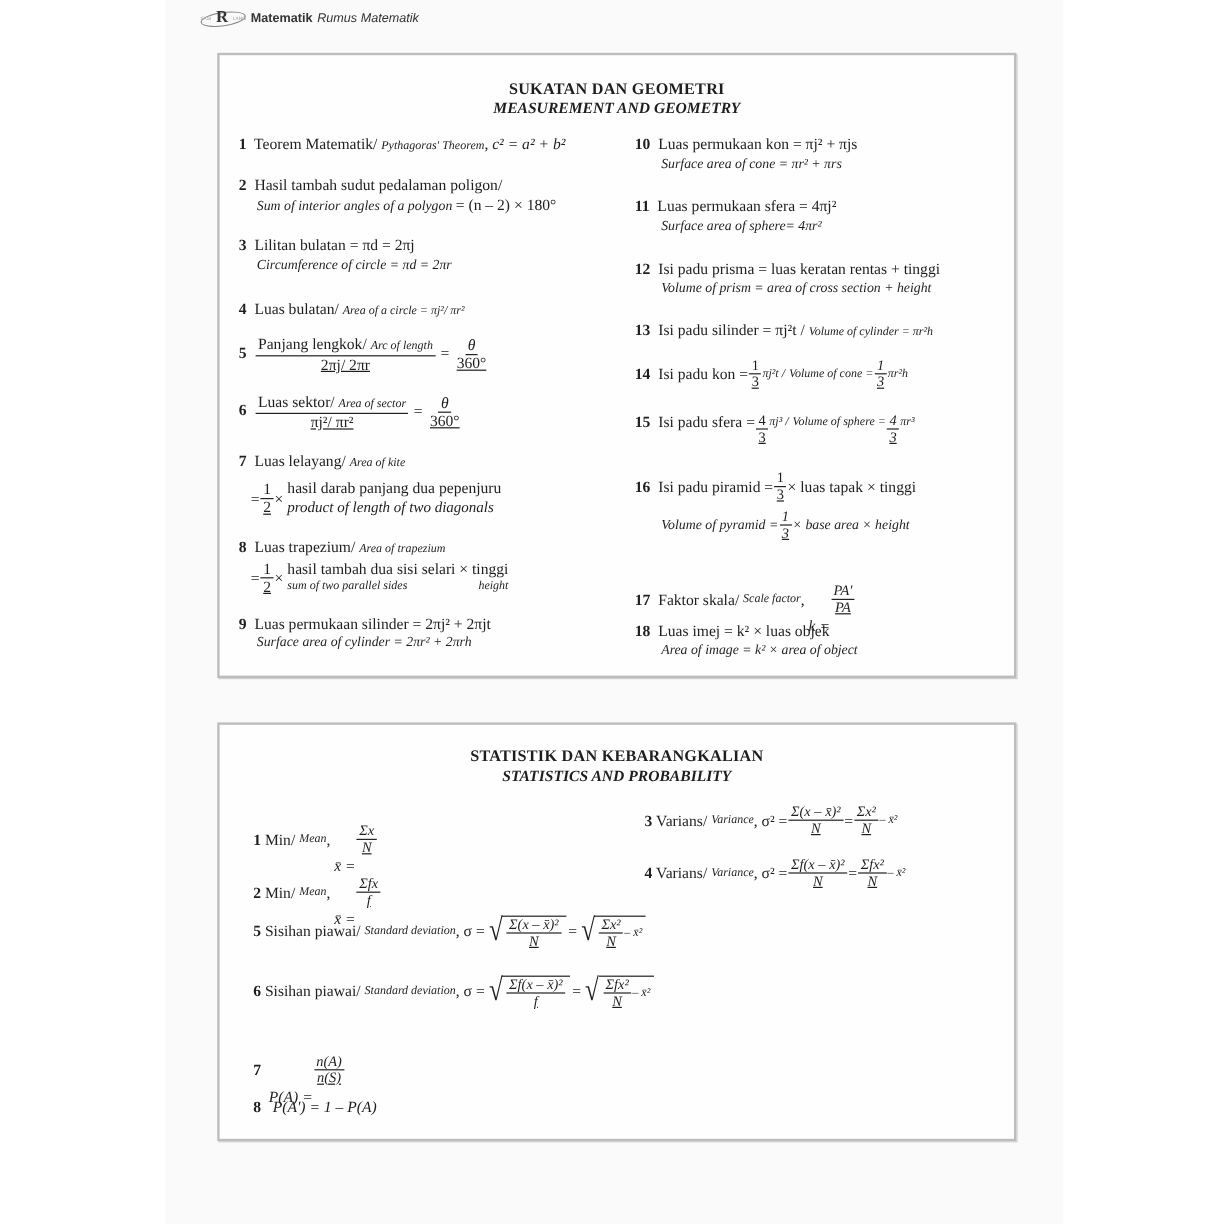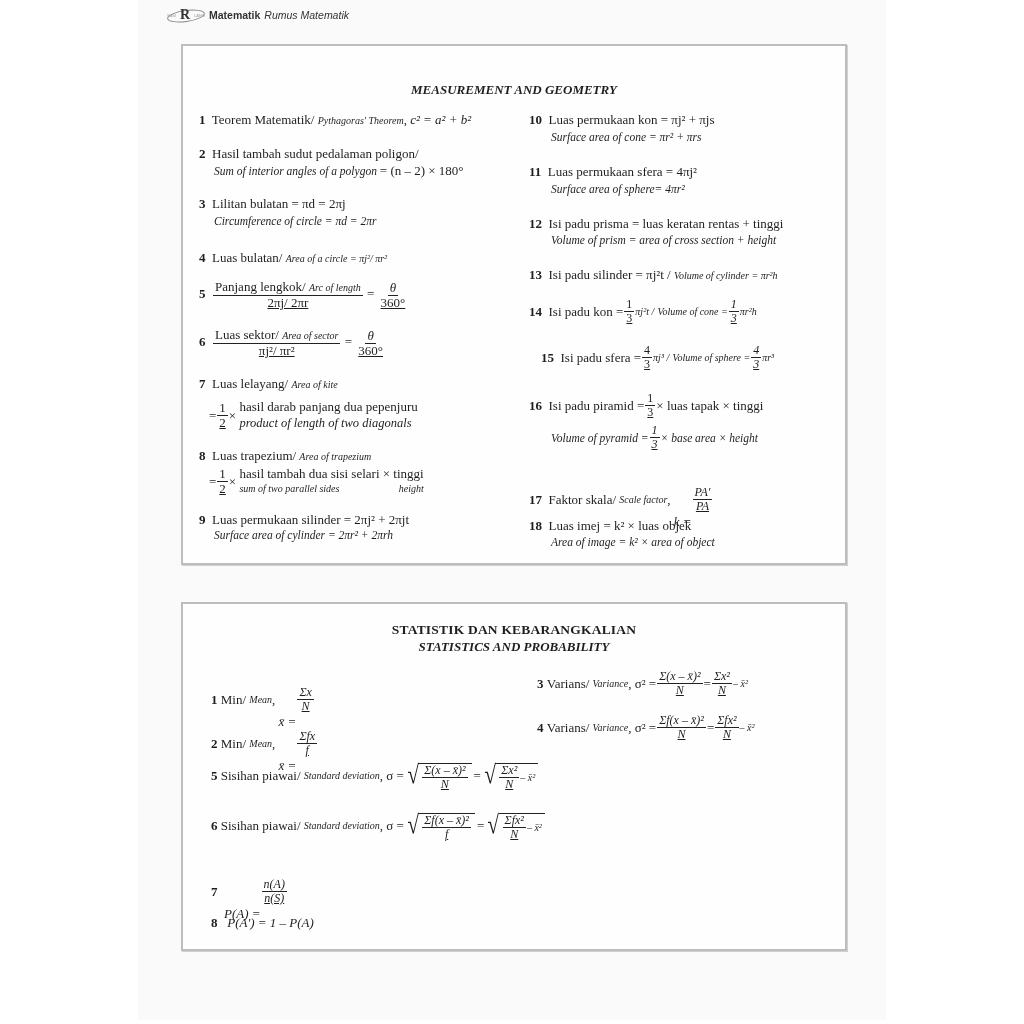--- a/index.html
+++ b/index.html
@@ -64,20 +64,21 @@
     <span class="ring"></span>
     <span class="sm" style="left:2px">SASI</span>
     <span class="r">R</span>
     <span class="sm" style="right:0px">LANG</span>
   </span>
   <span class="brand">Matematik</span>
   <span class="sub">Rumus Matematik</span>
 </div>
 
 <div class="box box1">
+  <div class="title-ms" style="top:20px">SUKATAN DAN GEOMETRI</div>
   <div class="title-en" style="top:36px">MEASUREMENT AND GEOMETRY</div>
 
   <div class="f" style="left:16px; top:66px">
     <span class="n">1</span>&nbsp;
     <span>Teorem Matematik/</span>
     <span class="en">Pythagoras' Theorem</span>,
     <i>c² = a² + b²</i>
   </div>
 
   <div class="f" style="left:16px; top:100px">
@@ -199,21 +200,21 @@
     </span>
     <span class="en">πj²t /</span>&nbsp;
     <span class="en">Volume of cone =</span>
     <span class="frac small en">
       <span class="num">1</span>
       <span class="den">3</span>
     </span>
     <span class="en">πr²h</span>
   </div>
 
-  <div class="f" style="left:358px; top:298px; display:flex; align-items:center">
+  <div class="f" style="left:346px; top:298px; display:flex; align-items:flex-start">
     <span class="n">15</span>&nbsp;&nbsp;
     <span>Isi padu sfera =</span>
     <span class="frac small">
       <span class="num">4</span>
       <span class="den">3</span>
     </span>
     <span class="en">πj³ /</span>&nbsp;
     <span class="en">Volume of sphere =</span>
     <span class="frac small en">
       <span class="num">4</span>

